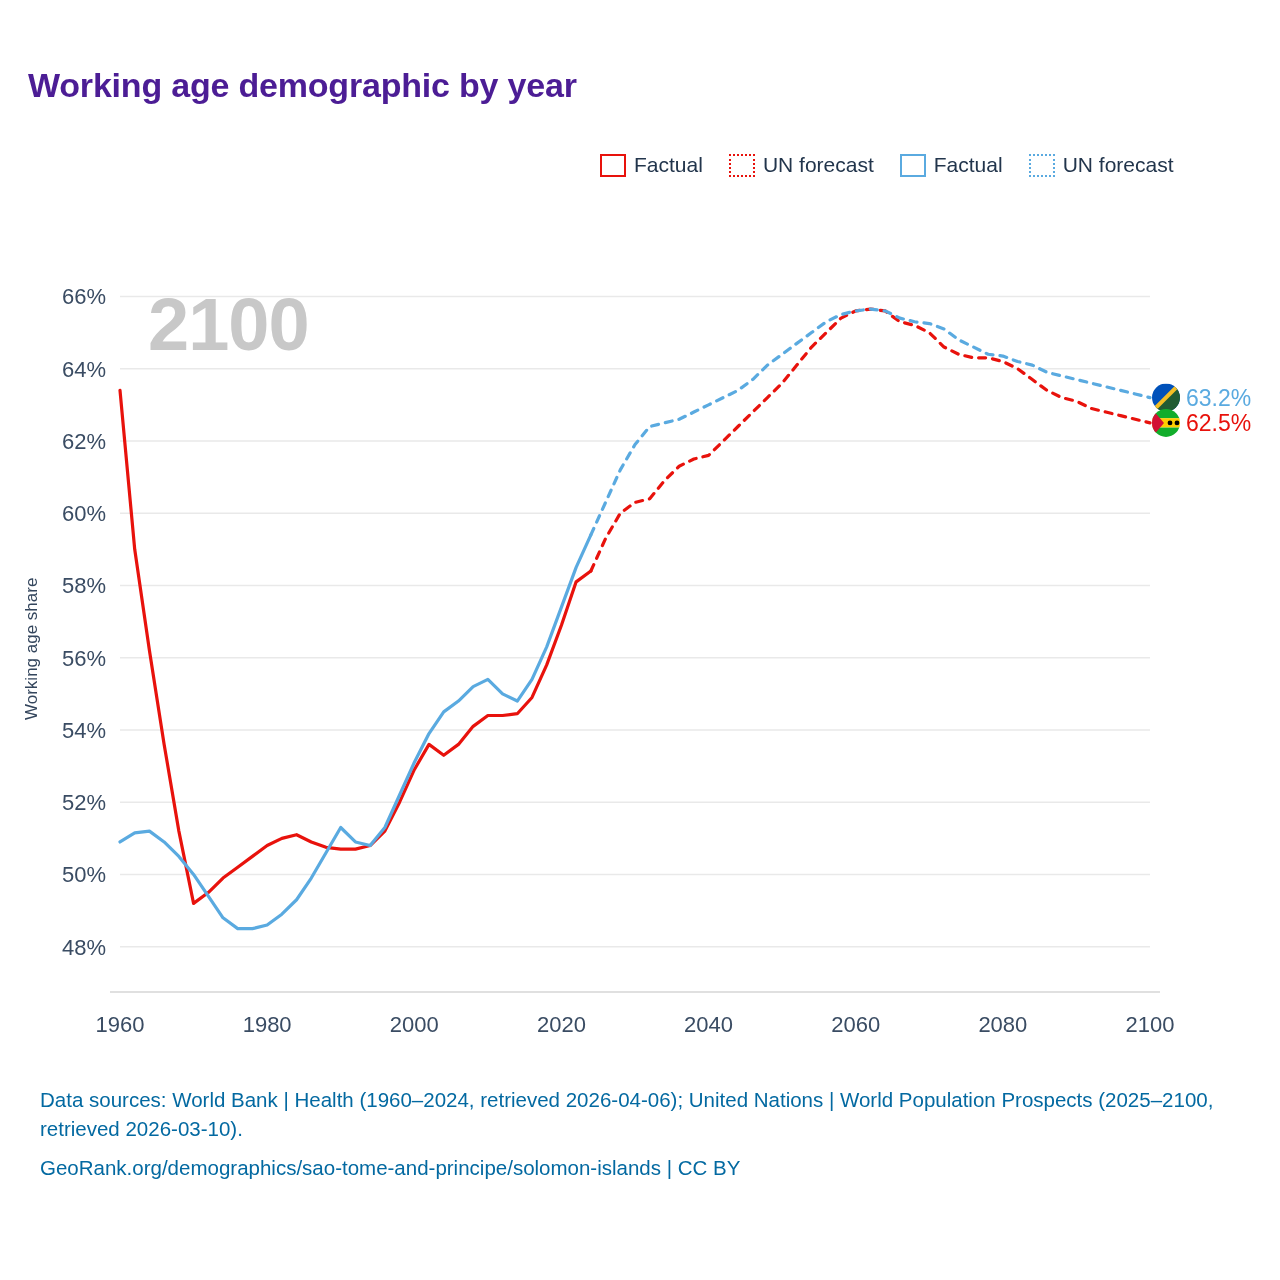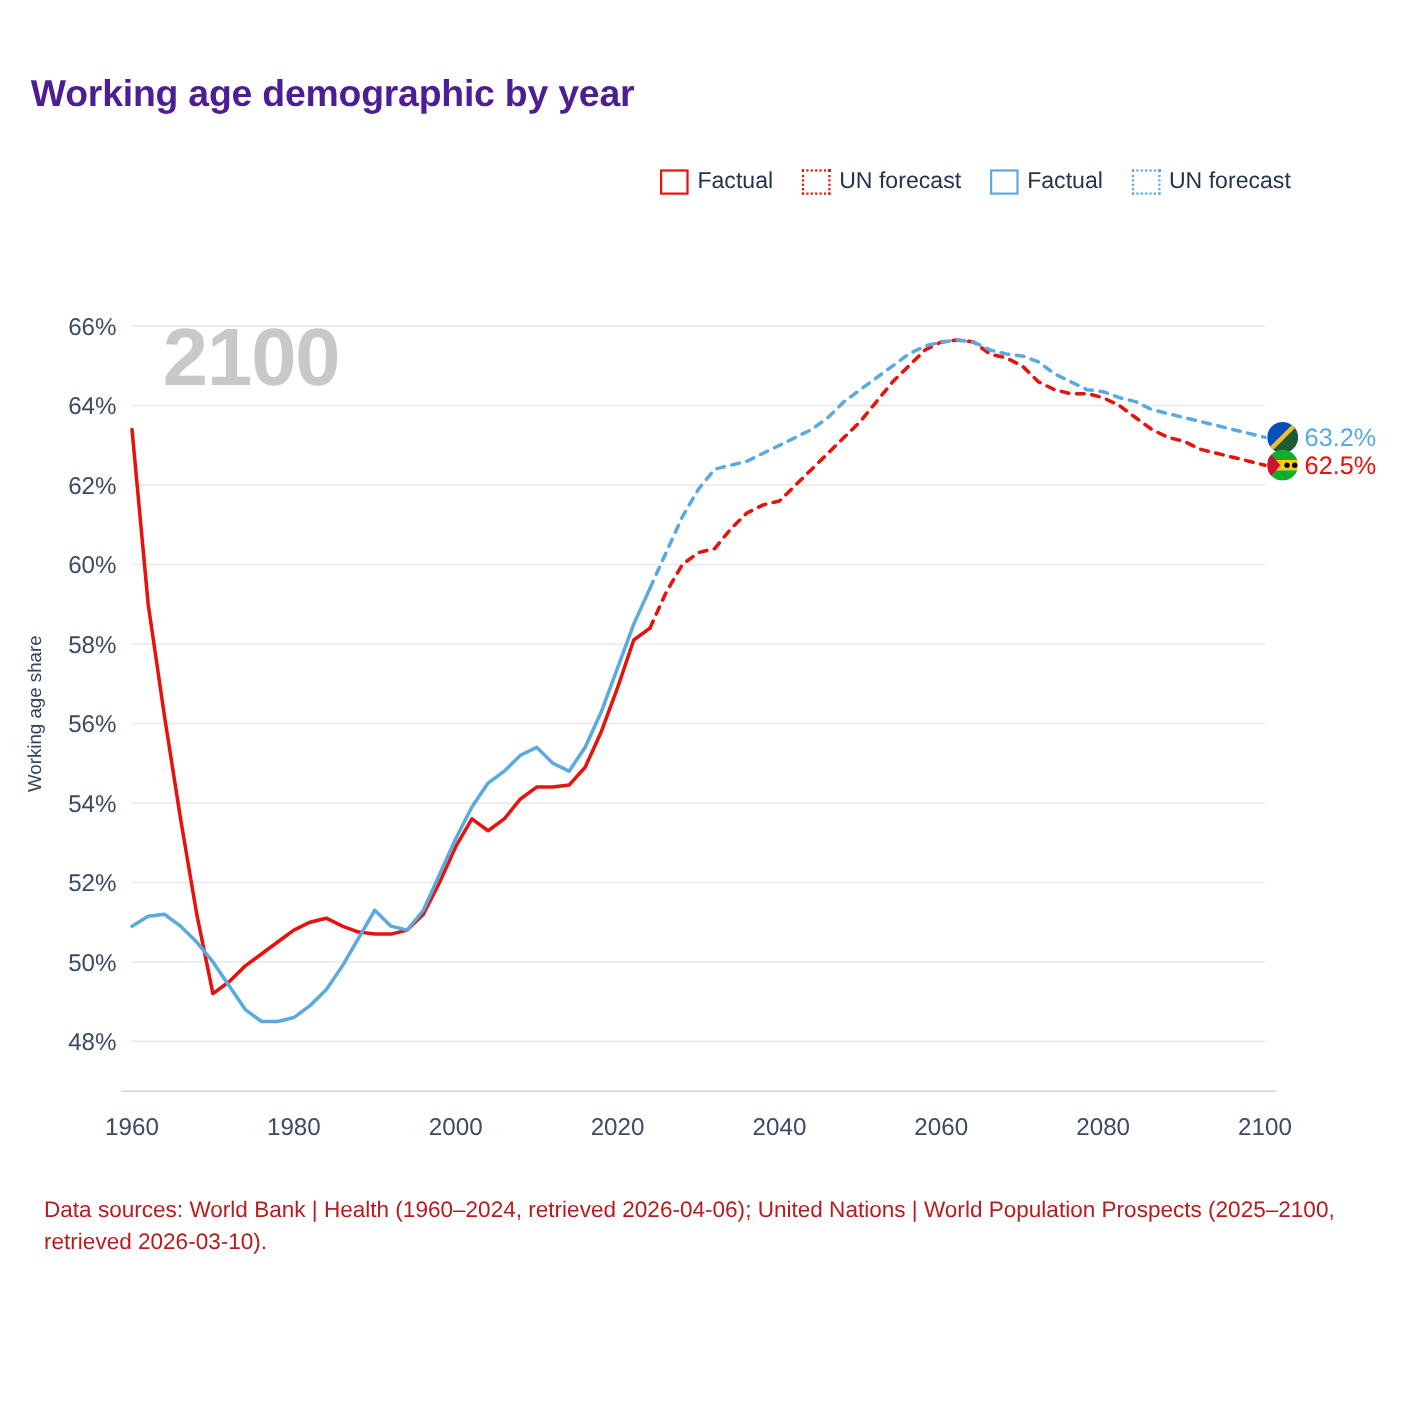--- a/index.html
+++ b/index.html
@@ -70,21 +70,21 @@
   .ytick, .xtick{
     font-size:22px;
     fill:#3a4c63;
   }
   
   .footer{
     position:absolute;
     left:40px; top:1085px;
     width:1210px;
     font-size:20.5px;
-    color:#b91c1c;
+    color:#0369a1;
     line-height:1.42;
   }
   .footer .src{margin-bottom:10px;}
 </style>
 </head>
 <body>
 
 <div class="title">Working age demographic by year</div>
 
 <div class="legend">
@@ -168,13 +168,14 @@
         <path d="M1152,158.8900523560211 L1164,172.8900523560211 L1152,186.8900523560211 Z" fill="#d21034" clip-path="url(#clip-saotome)"></path>
         <circle cx="1170" cy="172.8900523560211" r="2.4" fill="#000" clip-path="url(#clip-saotome)"></circle>
         <circle cx="1177" cy="172.8900523560211" r="2.4" fill="#000" clip-path="url(#clip-saotome)"></circle>
       </g>
       <text x="1186" y="180.8900523560211" fill="#e8120c" font-size="23" font-family="&quot;Liberation Sans&quot;, sans-serif">62.5%</text>
     </svg>
 </div>
 
 <div class="footer">
   <div class="src">Data sources: World Bank | Health (1960–2024, retrieved 2026-04-06); United Nations | World Population Prospects (2025–2100, retrieved 2026-03-10).</div>
+  <div>GeoRank.org/demographics/sao-tome-and-principe/solomon-islands | CC BY</div>
 </div>
 
 </body></html>

